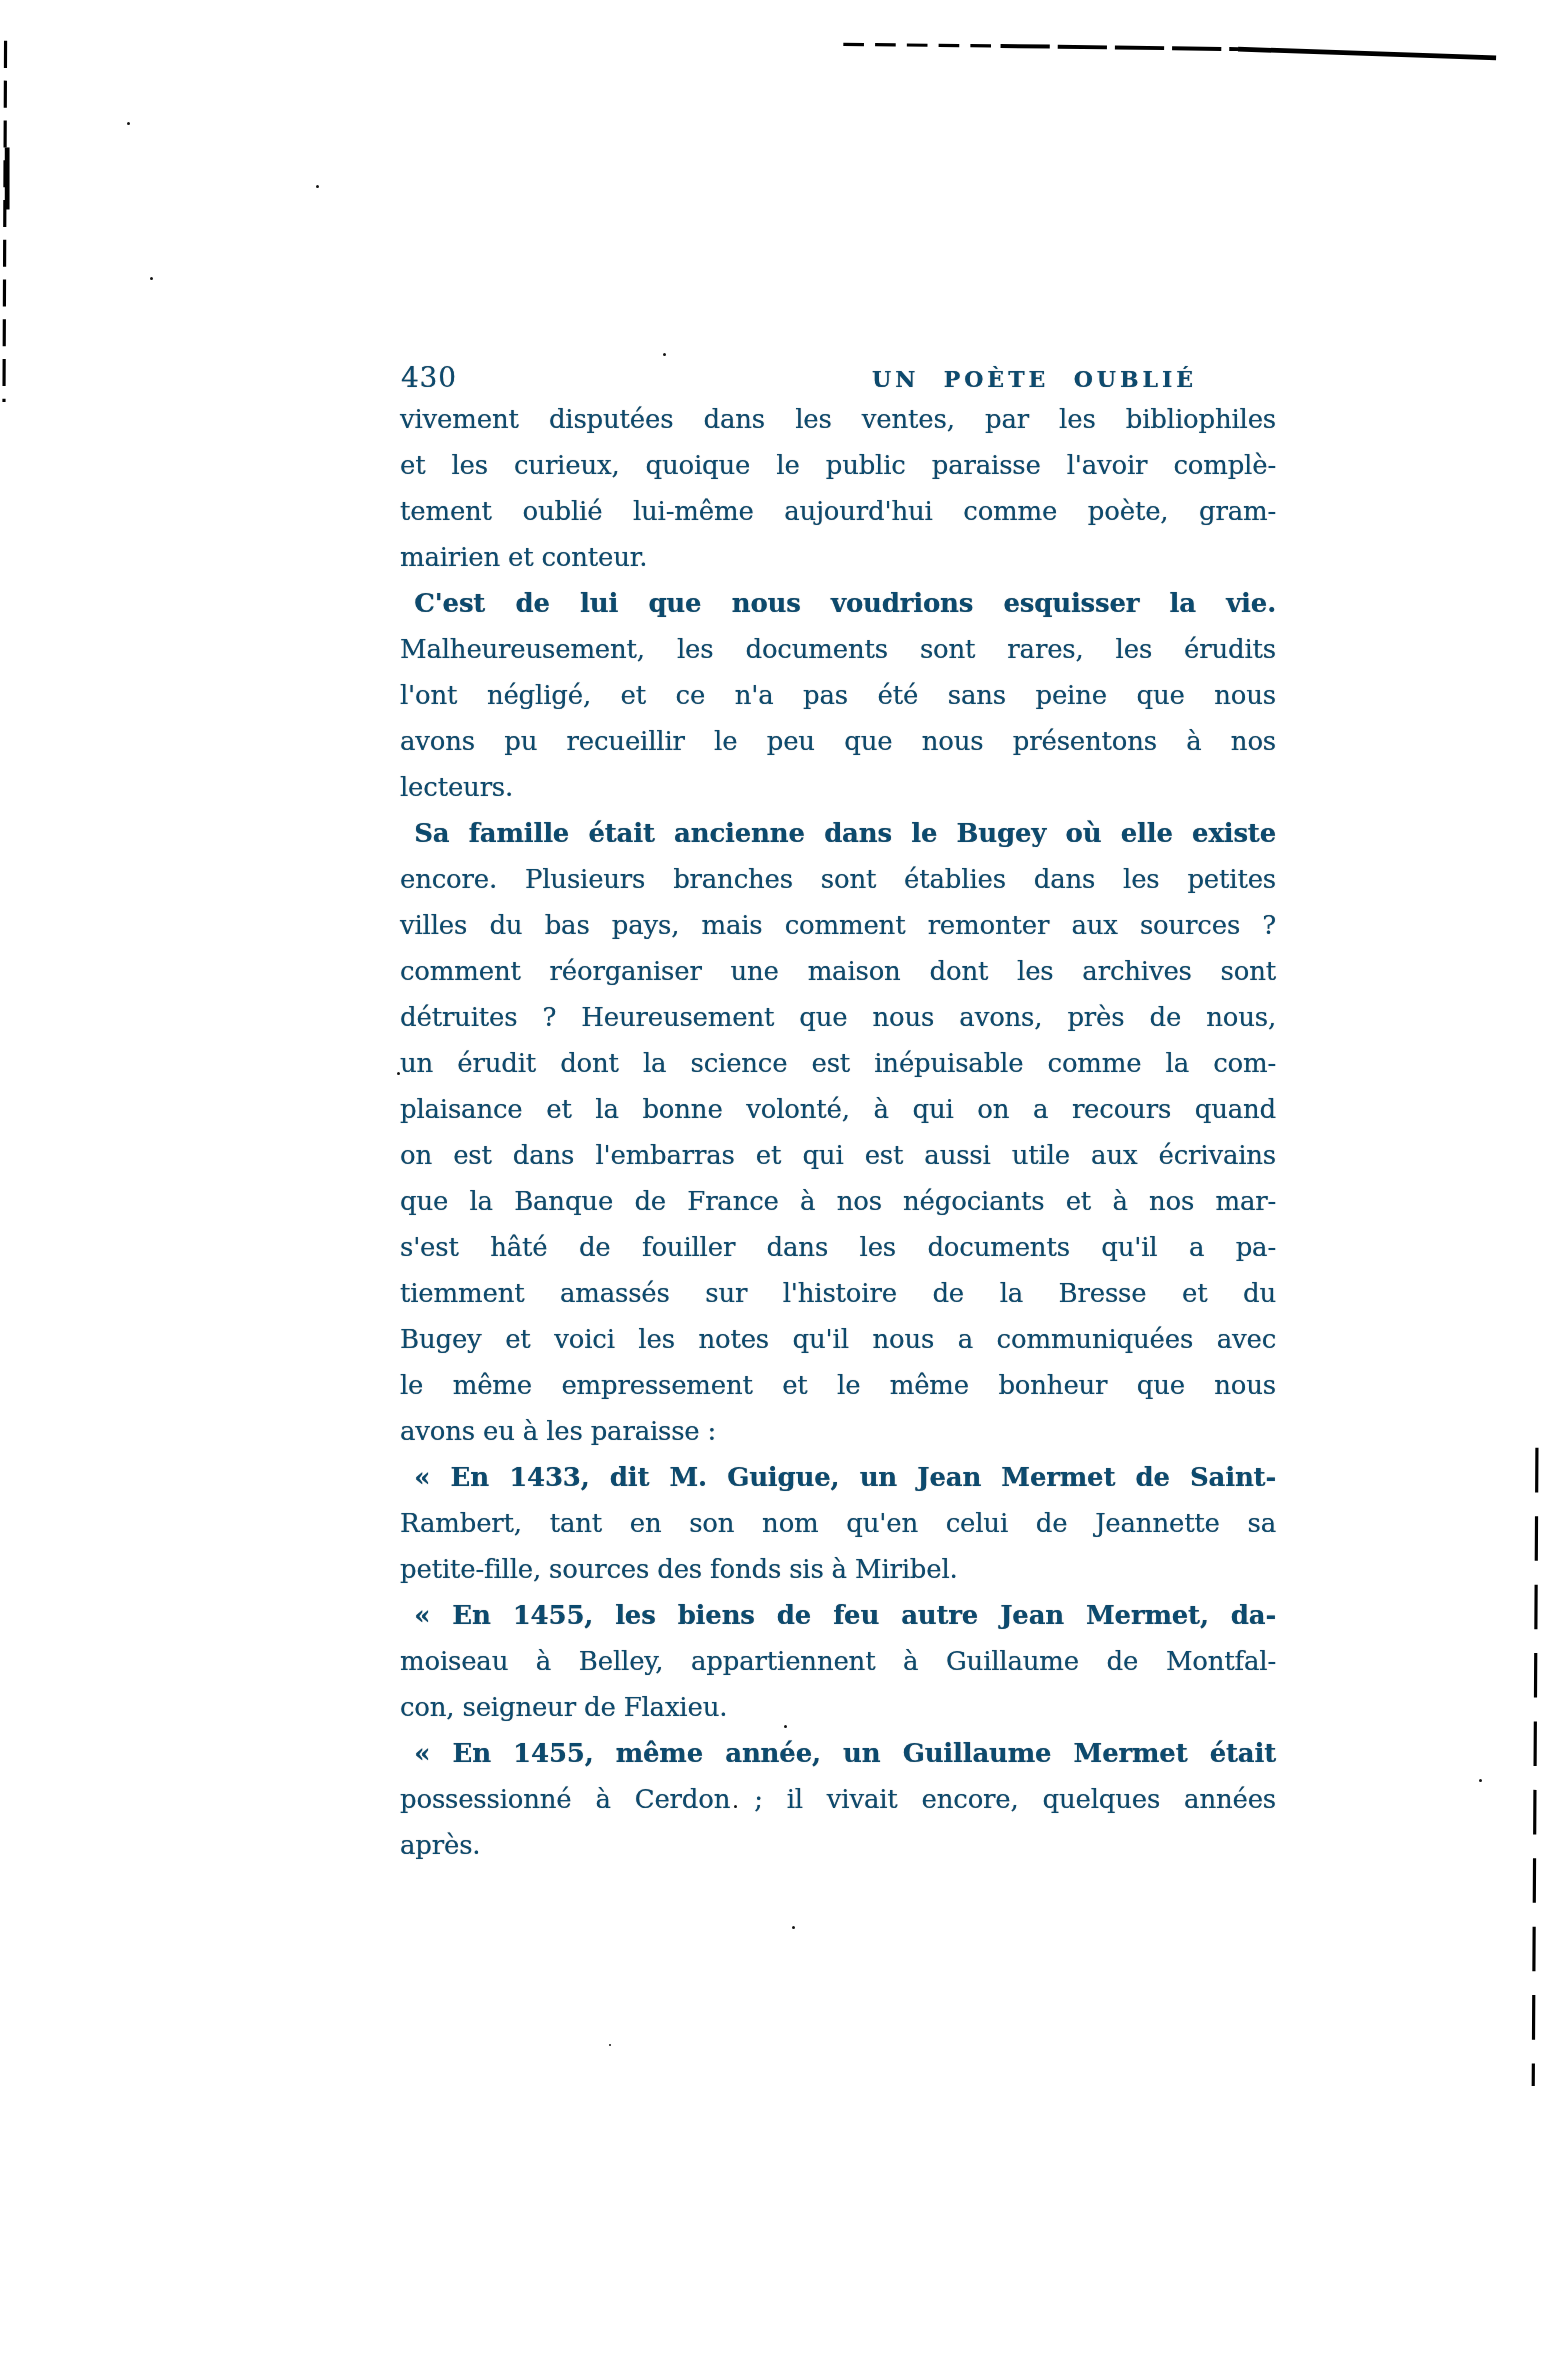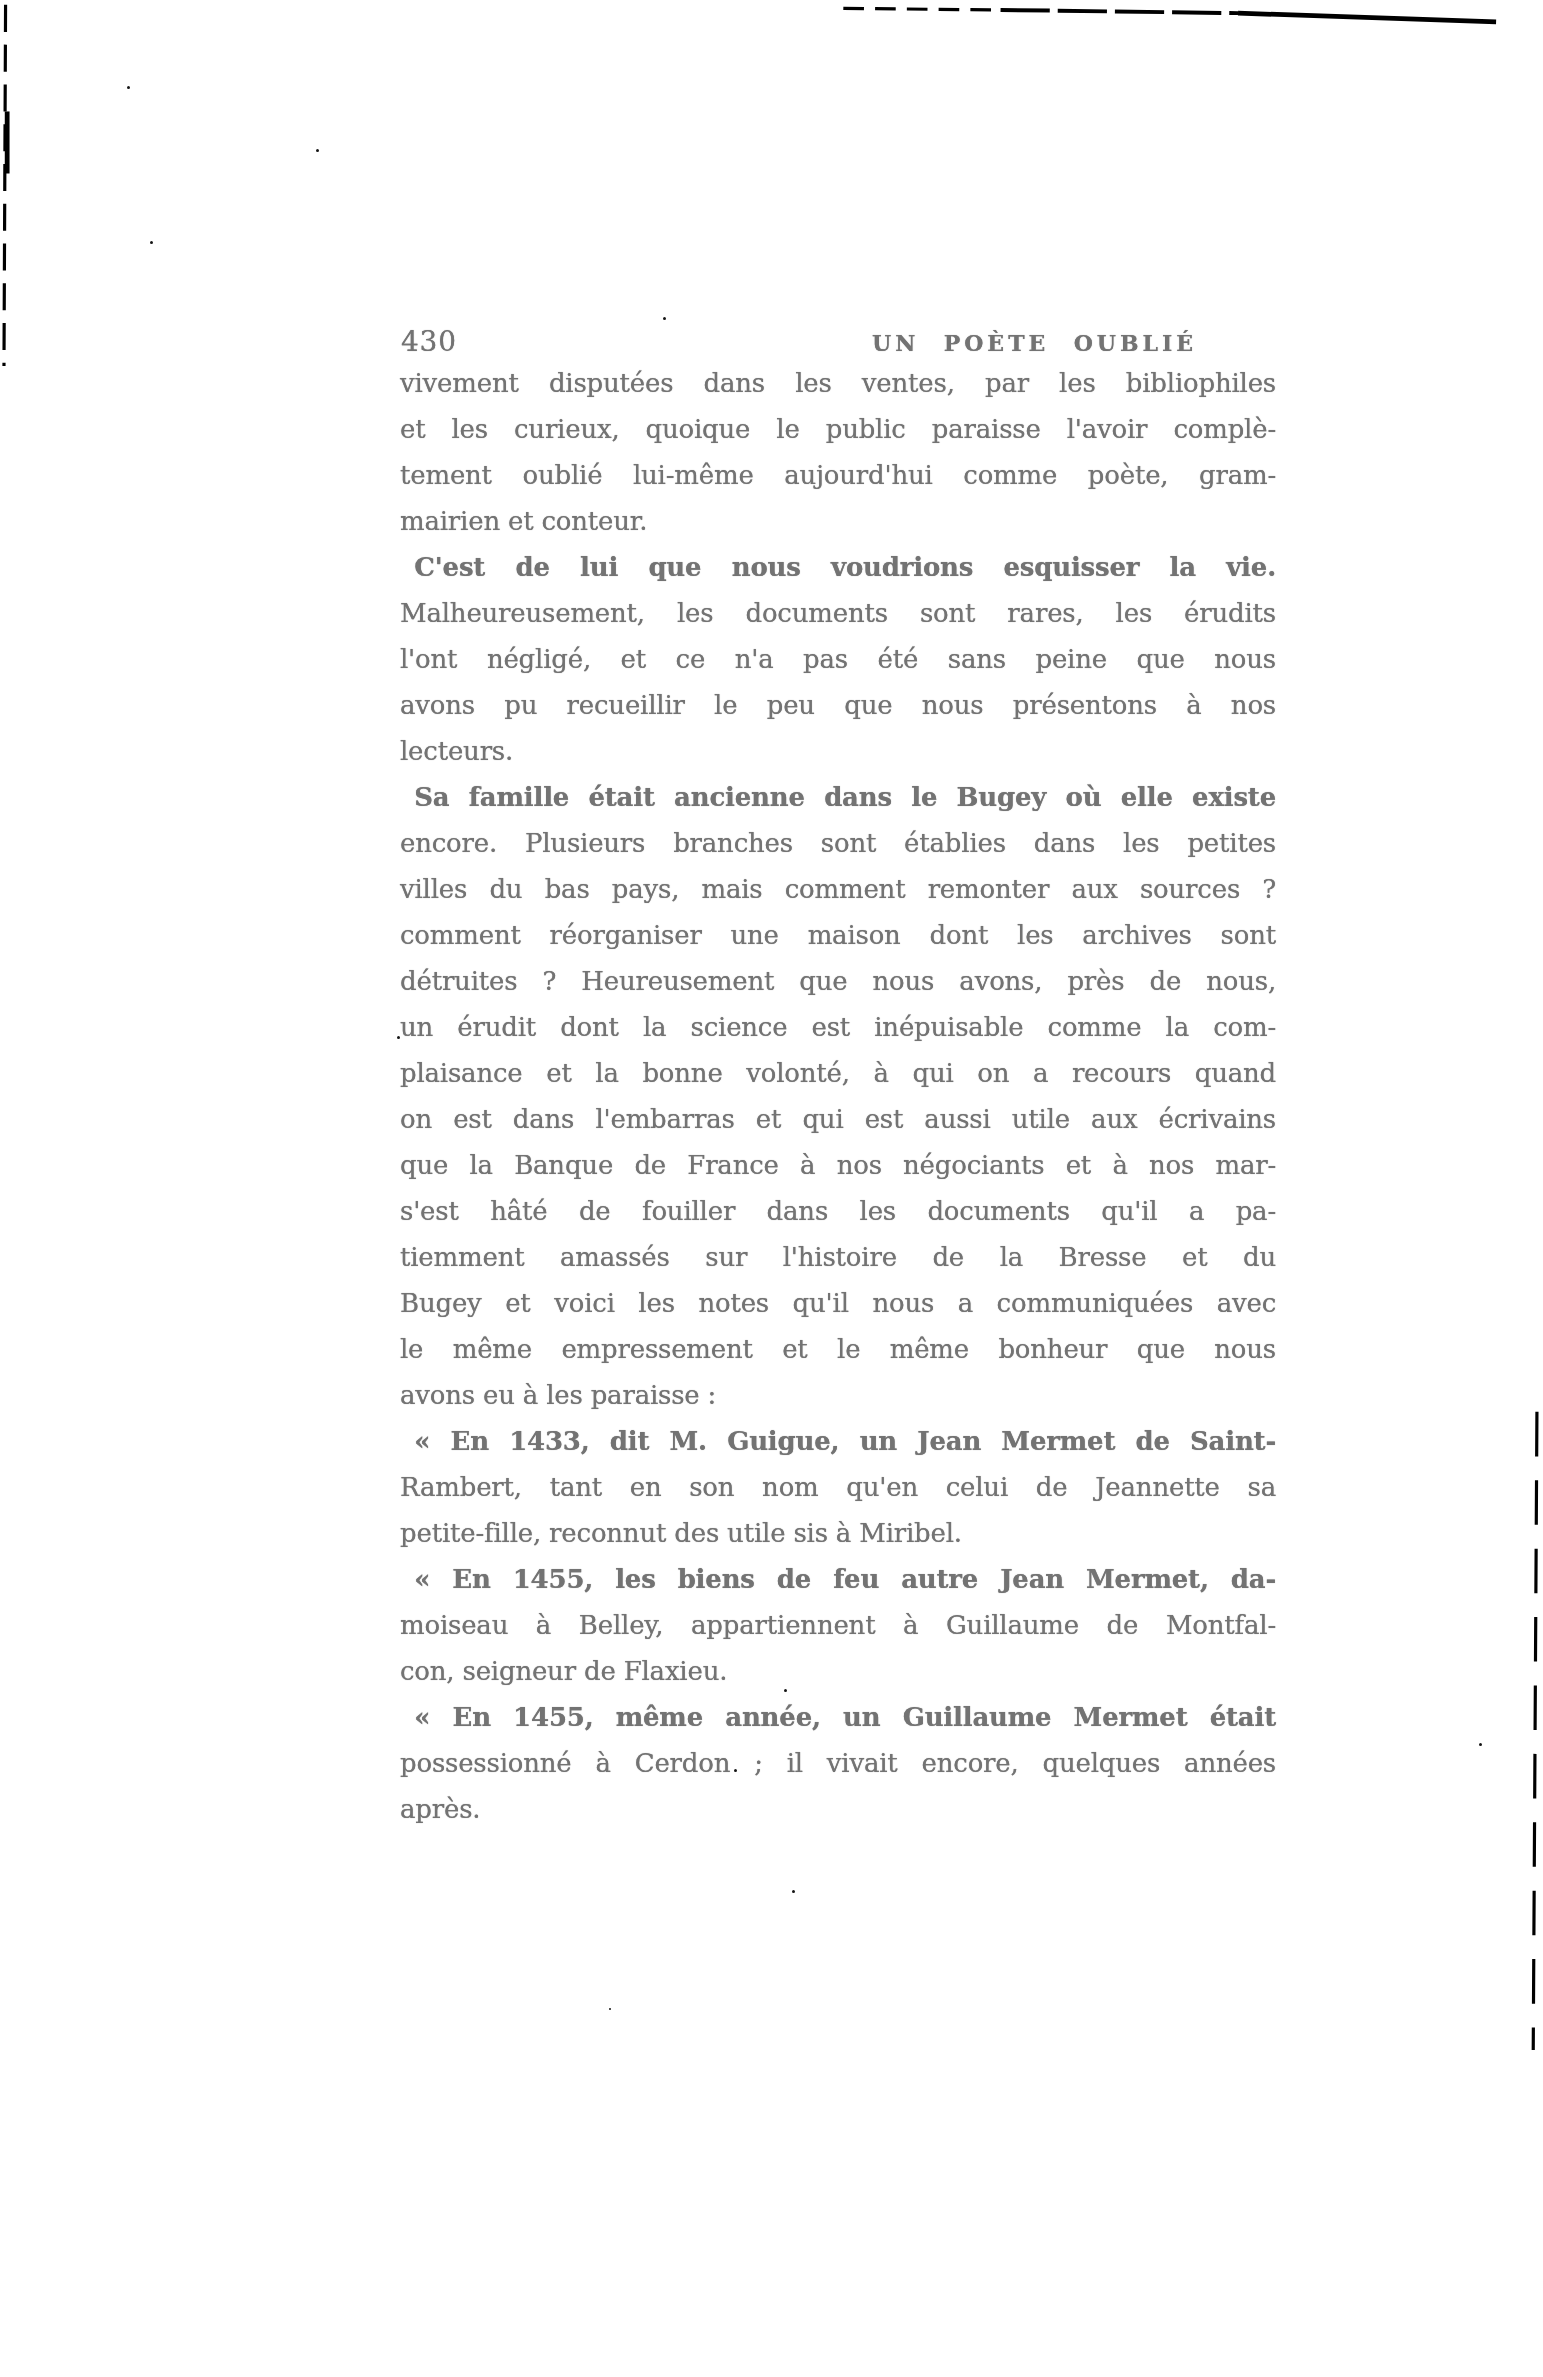--- a/index.html
+++ b/index.html
@@ -2,21 +2,22 @@
 <html style="font-size:12.7px"><head>
 <meta charset="utf-8">
 <style>
   html,body{margin:0;padding:0;background:#ffffff;}
   .page{
     position:relative;
     width:1543px;height:2050px;
     background:#ffffff;
     overflow:hidden;
     font-family:"DejaVu Serif", serif;
-    color:#737373;
+    color:#0c4a6e;
+    margin-top:36px;
   }
   .pagenum{
     position:absolute;left:401px;top:325px;
     font-size:28px;letter-spacing:0.8px;
     text-shadow:0 0 0.8px rgba(0,0,0,.55);
   }
   .runtitle{
     position:absolute;left:872px;top:330px;
     font-size:22px;font-weight:bold;
     letter-spacing:4px;word-spacing:12.7px;
@@ -84,21 +85,21 @@
       <div class="line">plaisance et la bonne volonté, à qui on a recours quand</div>
       <div class="line">on est dans l'embarras et qui est aussi utile aux écrivains</div>
       <div class="line">que la Banque de France à nos négociants et à nos mar-</div>
       <div class="line">s'est hâté de fouiller dans les documents qu'il a pa-</div>
       <div class="line">tiemment amassés sur l'histoire de la Bresse et du</div>
       <div class="line">Bugey et voici les notes qu'il nous a communiquées avec</div>
       <div class="line">le même empressement et le même bonheur que nous</div>
       <div class="line last">avons eu à les paraisse :</div>
       <div class="line indent">« En 1433, dit M. Guigue, un Jean Mermet de Saint-</div>
       <div class="line">Rambert, tant en son nom qu'en celui de Jeannette sa</div>
-      <div class="line last">petite-fille, reconnut des utile sis à Miribel.</div>
+      <div class="line last">petite-fille, sources des fonds sis à Miribel.</div>
       <div class="line indent">« En 1455, les biens de feu autre Jean Mermet, da-</div>
       <div class="line">moiseau à Belley, appartiennent à Guillaume de Montfal-</div>
       <div class="line last">con, seigneur de Flaxieu.</div>
       <div class="line indent">« En 1455, même année, un Guillaume Mermet était</div>
       <div class="line">possessionné à Cerdon ; il vivait encore, quelques années</div>
       <div class="line last">après.</div>
     </div>
 
 <div class="speck" style="left: 316px; top: 149px; width: 3.2px; height: 3.2px;"></div>
     <div class="speck" style="left: 127px; top: 86px; width: 3.2px; height: 3.2px;"></div>

